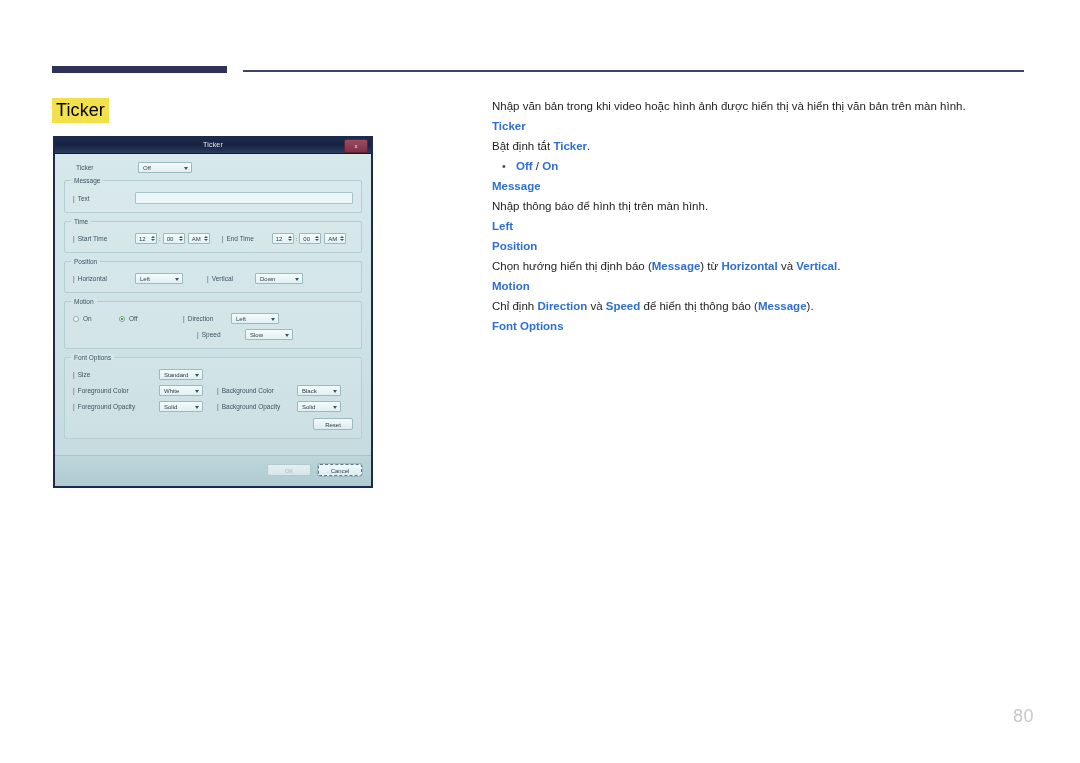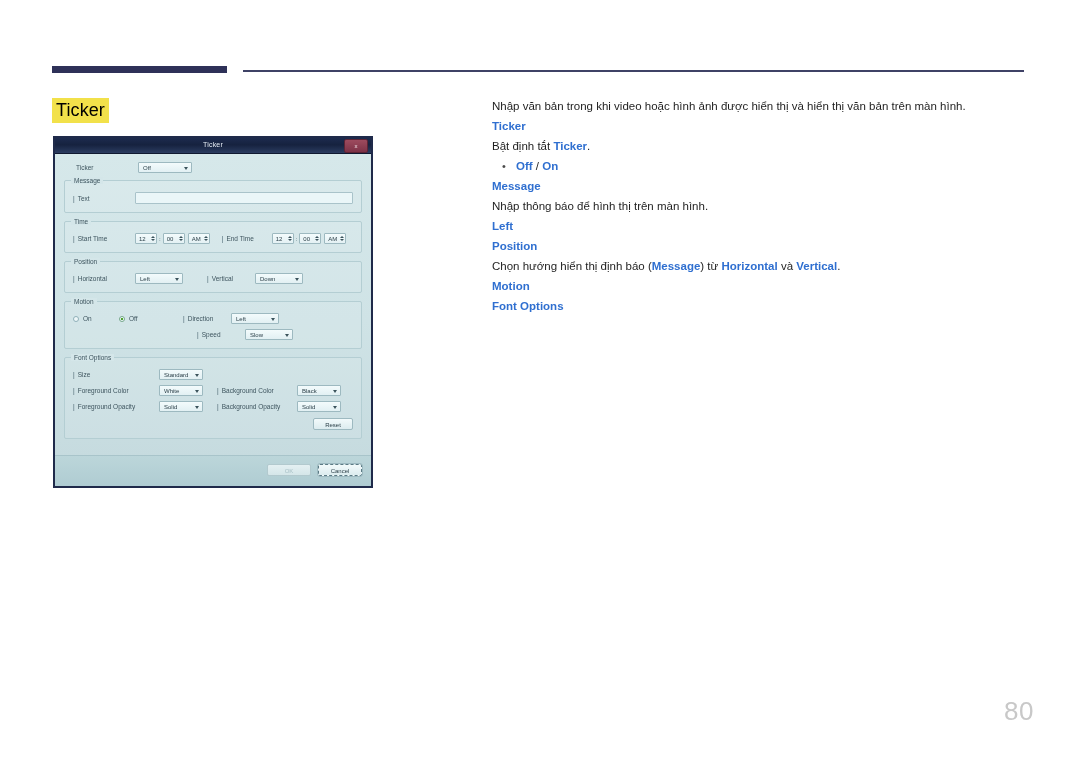--- a/index.html
+++ b/index.html
@@ -284,21 +284,21 @@
     width: 14px;
     color: #4a4a4a;
     font-size: 11px;
   }
 
   
   .page-num {
     position: absolute;
     right: 46px;
     bottom: 36px;
-    font-size: 26px;
+    font-size: 18px;
     color: #c8c8c8;
     letter-spacing: 0.5px;
   }
 </style>
 </head>
 <body>
 
 <div class="hdr-bar-thick"></div>
 <div class="hdr-bar-thin"></div>
 
@@ -494,18 +494,19 @@
 
   <p class="head-blue">Message</p>
   <p>Nhập thông báo để hình thị trên màn hình.</p>
 
   <p class="head-blue">Left</p>
 
   <p class="head-blue">Position</p>
   <p><span>Chọn hướng hiển thị định báo (</span><span class="kw">Message</span><span>) từ </span><span class="kw">Horizontal</span><span> và </span><span class="kw">Vertical</span><span>.</span></p>
 
   <p class="head-blue">Motion</p>
+  <p><span>Chỉ định </span><span class="kw">Direction</span><span> và </span><span class="kw">Speed</span><span> để hiển thị thông báo (</span><span class="kw">Message</span><span>).</span></p>
 
   <p class="head-blue">Font Options</p>
 
 </div>
 
 <div class="page-num">80</div>
 
 </body></html>

